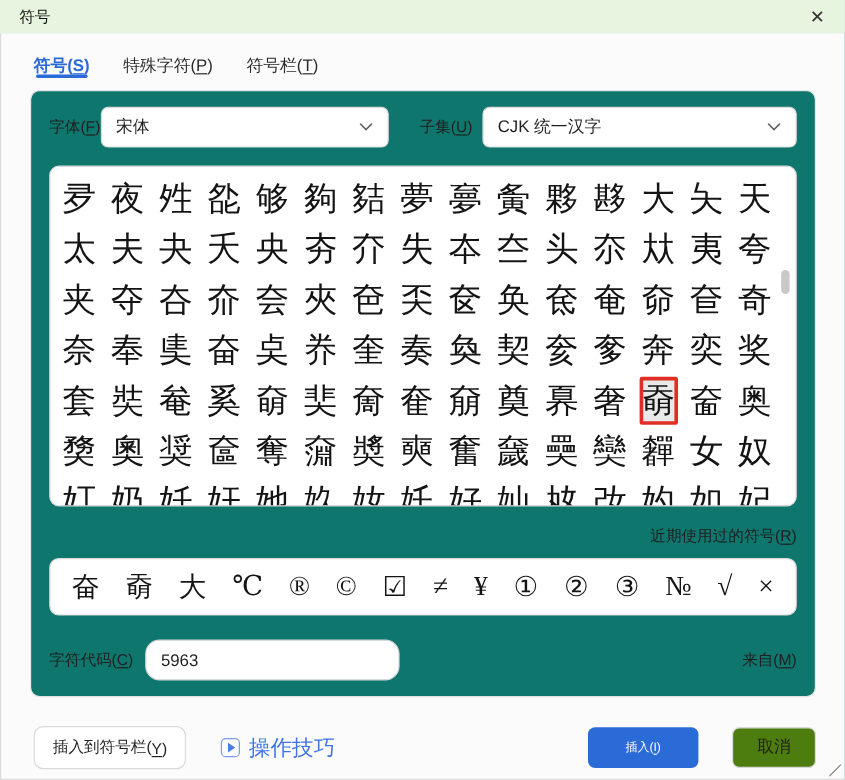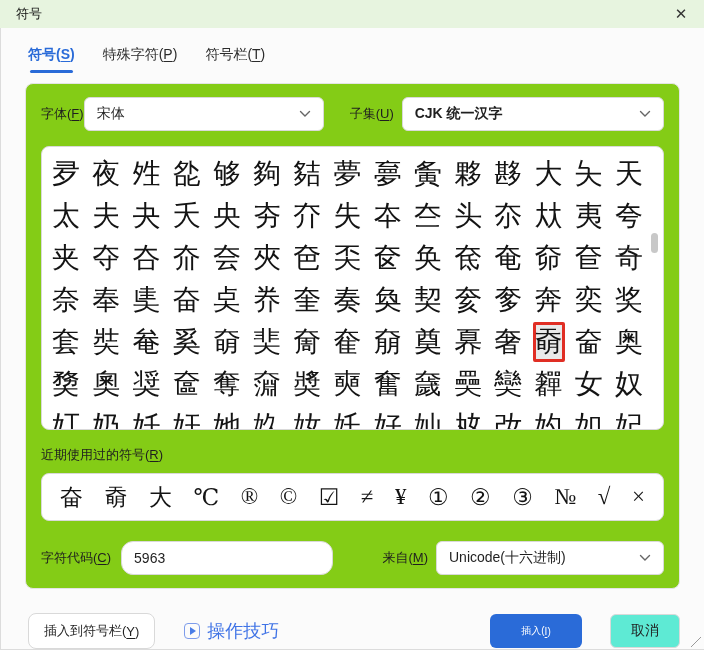--- a/index.html
+++ b/index.html
@@ -13,52 +13,52 @@
   u { text-decoration:underline; text-underline-offset:2px; }
 
   
   .titlebar { height:28px; background:#e7f4df; display:flex; align-items:center; padding:0 10px 0 16px;gap:43px; }
   .titlebar .title { font-size:13px; color:#111; }
   .close-btn { margin-left:auto; width:26px; height:24px; display:flex; align-items:center; justify-content:center;
     font-size:15px; color:#333; cursor:pointer; }
 
   
   .tabs { display:flex; gap:28px; padding:18px 0 0 28px; font-size:14px; }
-  .tab { color:#2b2b2b; padding-bottom:9px; position:relative; cursor:pointer; }
+  .tab { color:#2b2b2b; padding-bottom:1px; position:relative; cursor:pointer; }
   .tab.active { color:#2a6bd8; font-weight:bold; }
   .tab.active::after { content:""; position:absolute; left:2px; right:2px; bottom:0; height:3px;
     background:#2a6bd8; border-radius:2px; }
 
   
-  .panel { margin:10px 24px 0 25px; background:#84cc16; border:1px solid #e4e4e4; border-radius:8px;
+  .panel { margin:10px 24px 0 25px; background:#0f766e; border:1px solid #e4e4e4; border-radius:8px;
     padding:13px 15px 13px 15px; }
 
   .combo-row { display:flex; align-items:center; font-size:13px; }
   .lbl { white-space:nowrap; color:#1f1f1f; }
   .combo { height:34px; background:#fff; border:1px solid #d9d9d9; border-radius:6px;
     display:flex; align-items:center; padding:0 12px; font-size:14px; cursor:pointer; }
   .combo .chev { margin-left:auto; display:flex; align-items:center; }
   .combo-font { width:240px; }
-  .combo-subset { flex:1; margin-left:8px;font-weight:bold; }
+  .combo-subset { flex:1; margin-left:8px; }
   .spacer24 { width:26px; }
 
   
   .grid-box { margin-top:15px; height:284px; border:1px solid #d9d9d9; border-radius:8px;
     background:#fff; position:relative; overflow:hidden; }
   .grid-rows { padding:6px 14px 0 4px; }
   .grid-row { display:flex; height:42px; }
   .cell { flex:1; display:flex; align-items:center; justify-content:center;
     font-family:"Liberation Serif","DejaVu Serif",serif; font-size:28px; color:#141414; cursor:pointer; }
   .selbox { width:32px; height:40px; display:flex; align-items:center; justify-content:center;
     background:#e9e9e9; border:3px solid #e02e24; border-radius:2px; }
   .scroll-thumb { position:absolute; right:5px; top:86px; width:7px; height:20px;
     background:#c8c8c8; border-radius:4px; cursor:pointer; }
 
   
-  .recent-label { margin-top:16px; font-size:13px; }
+  .recent-label { margin-top:16px; font-size:13px;text-align:right; }
   .recent-box { margin-top:9px; height:48px; border:1px solid #d9d9d9; border-radius:8px; background:#fff;
     display:flex; align-items:center; justify-content:space-between; padding:0 18px; }
   .recent-sym { font-family:"Liberation Serif","DejaVu Serif",serif; font-size:23px; color:#141414; cursor:pointer; }
 
   
   .code-row { margin-top:20px; display:flex; align-items:center; font-size:13px; }
   .code-input { width:212px; height:34px; border:1px solid #d9d9d9; border-radius:12px; margin-left:10px;
     padding:0 12px; font-size:14px; font-family:inherit; color:#1f1f1f; background:#fff; outline:none; }
   .code-row .lbl-from { margin-left:auto; }
   .combo-from { width:228px; margin-left:8px; }
@@ -67,21 +67,21 @@
   .footer { display:flex; align-items:center; margin:24px 24px 0 28px;gap:12px; }
   .bar-btn { height:36px; padding:0 15px; background:#fff; border:1px solid #d9d9d9; border-radius:8px;
     font-size:13px; display:flex; align-items:center; cursor:pointer; font-family:inherit; color:#1f1f1f; }
   .tips { margin-left:17px; display:flex; align-items:center; gap:7px; color:#3f73e6; font-size:18px; cursor:pointer;justify-content:space-between; }
   .play-icon { width:16px; height:16px; border:1.4px solid #7d9ceb; border-radius:4px;
     display:flex; align-items:center; justify-content:center; }
   .play-icon::before { content:""; display:block; margin-left:1px;
     border-left:6px solid #4a7de6; border-top:4px solid transparent; border-bottom:4px solid transparent; }
   .insert-btn { margin-left:auto; width:92px; height:34px; background:#2a6bd8; color:#fff; border:none;
     border-radius:6px; font-size:10px; cursor:pointer; font-family:inherit; display:flex; align-items:center; justify-content:center; }
-  .cancel-btn { margin-left:16px; width:70px; height:34px; background:#5eead4; border:1px solid #d9d9d9;
+  .cancel-btn { margin-left:16px; width:70px; height:34px; background:#4d7c0f; border:1px solid #d9d9d9;
     border-radius:6px; font-size:14px; cursor:pointer; font-family:inherit; display:flex; align-items:center; justify-content:center; color:#1f1f1f; }
   .resize-grip { position:absolute; right:3px; bottom:3px; width:10px; height:10px;
     background:linear-gradient(135deg, transparent 0 46%, #9a9a9a 46% 54%, transparent 54%); }
 </style>
 </head>
 <body>
 
 <div class="titlebar">
   <span class="title">符号</span>
   <span class="close-btn">
@@ -262,28 +262,20 @@
       <span class="recent-sym">③</span>
       <span class="recent-sym">№</span>
       <span class="recent-sym">√</span>
       <span class="recent-sym">×</span>
     </div>
 
   <div class="code-row">
     <span class="lbl">字符代码(<u>C</u>)</span>
     <input class="code-input" type="text" value="5963" style="">
     <span class="lbl lbl-from">来自(<u>M</u>)</span>
-    <div class="combo combo-from">
-      <span>Unicode(十六进制)</span>
-      <span class="chev">
-        <svg width="12" height="8" viewBox="0 0 12 8">
-            <path d="M1.5 1.5 L6 6 L10.5 1.5" stroke="#666" stroke-width="1.4" fill="none" stroke-linecap="round"></path>
-          </svg>
-      </span>
-    </div>
   </div>
 
 </div>
 
 <div class="footer">
   <button class="bar-btn">插入到符号栏(<u>Y</u>)</button>
   <span class="tips">
     <span class="play-icon"></span>
     <span>操作技巧</span>
   </span>

